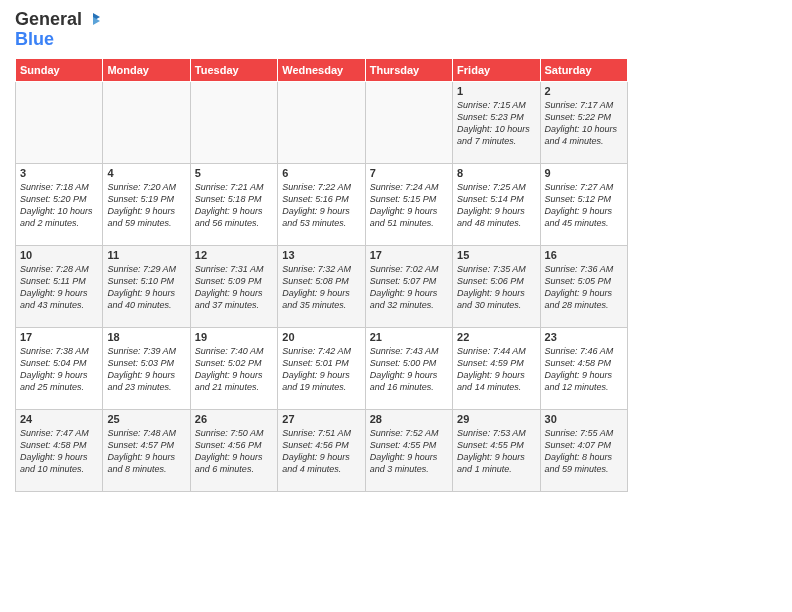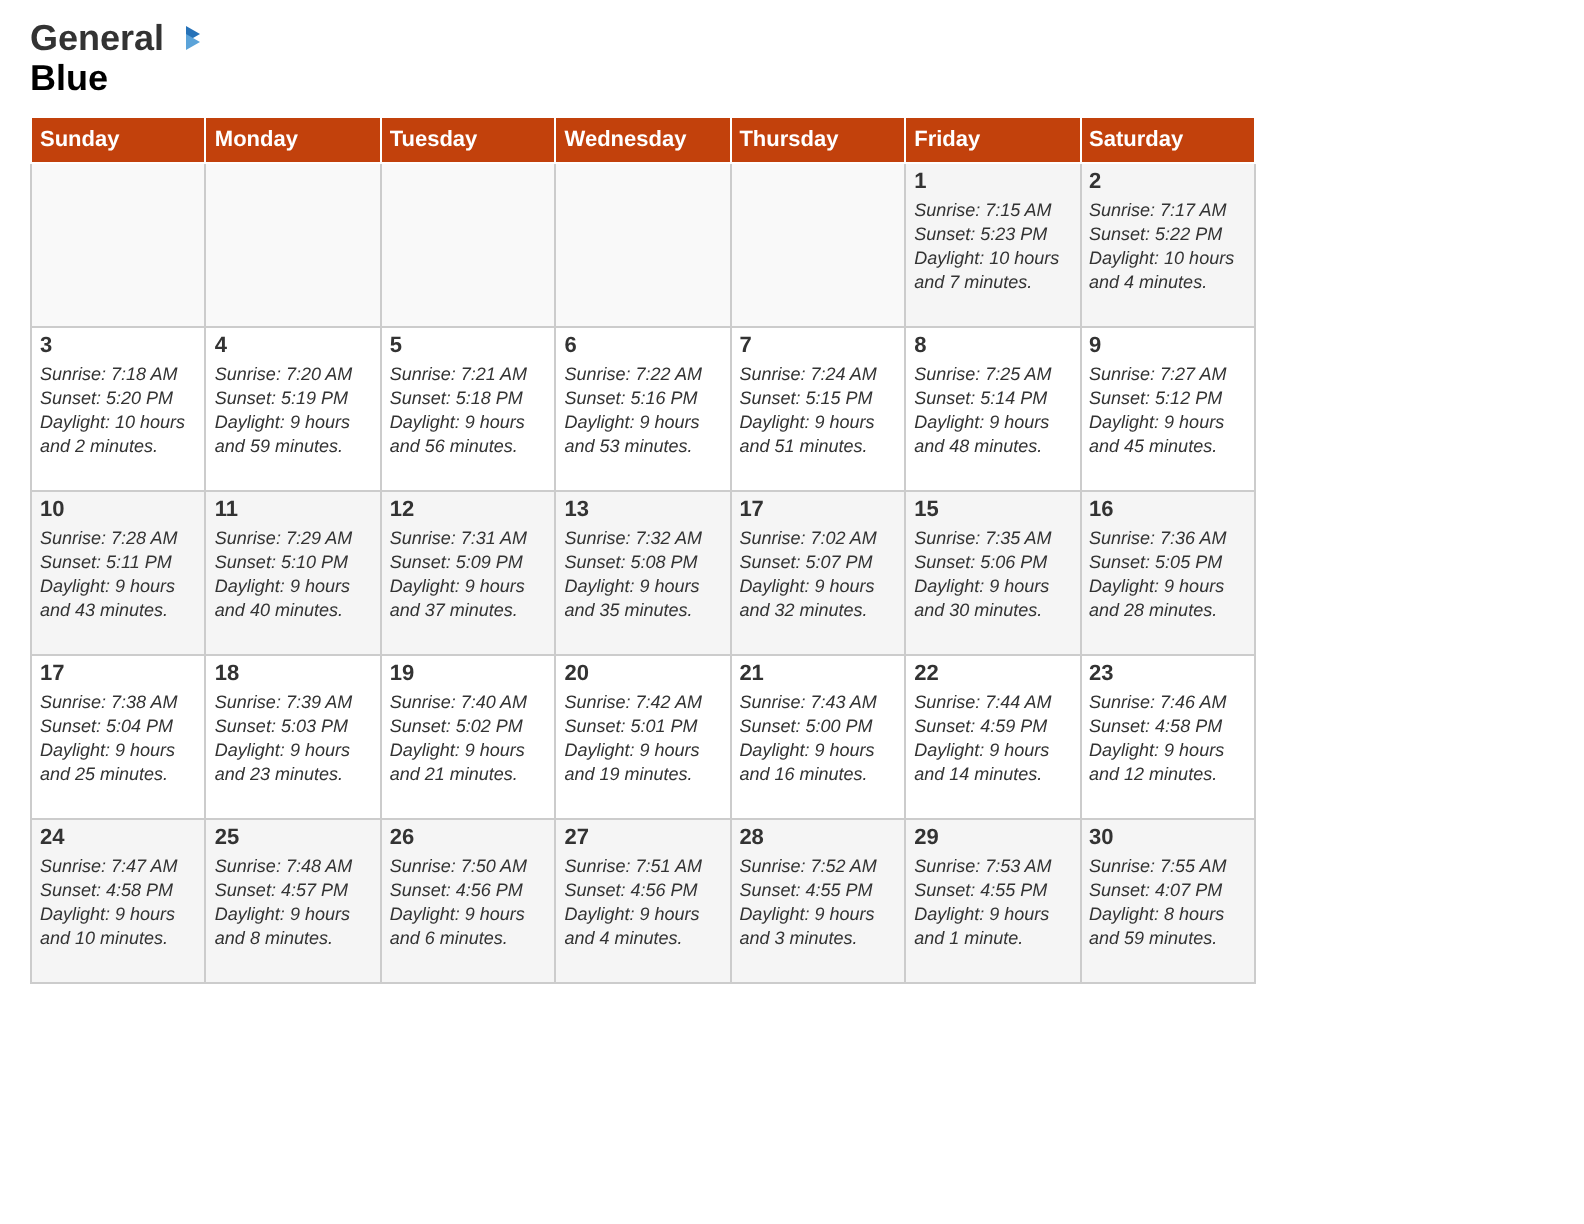--- a/index.html
+++ b/index.html
@@ -24,21 +24,21 @@
     .logo {
       display: flex;
       align-items: center;
     }
     .logo-text {
       font-size: 18px;
       font-weight: bold;
       line-height: 1.1;
     }
     .logo-general { color: #333; }
-    .logo-blue { color: #000000; }
+    .logo-blue { color: #3b82f6; }
     .logo-icon {
       width: 18px;
       height: 18px;
       margin-left: 2px;
     }
     .title-section {
       text-align: right;
     }
     .month-title {
       font-size: 28px;
@@ -48,21 +48,21 @@
     .location {
       font-size: 14px;
       color: #555;
     }
     table {
       width: 100%;
       border-collapse: collapse;
       table-layout: fixed;
     }
     thead tr th {
-      background: #c2410c;
+      background: #ef4444;
       color: #fff;
       font-size: 11px;
       font-weight: bold;
       padding: 5px 4px;
       text-align: left;
       border: 1px solid #fff;
     }
     tbody tr td {
       vertical-align: top;
       border: 1px solid #ccc;

